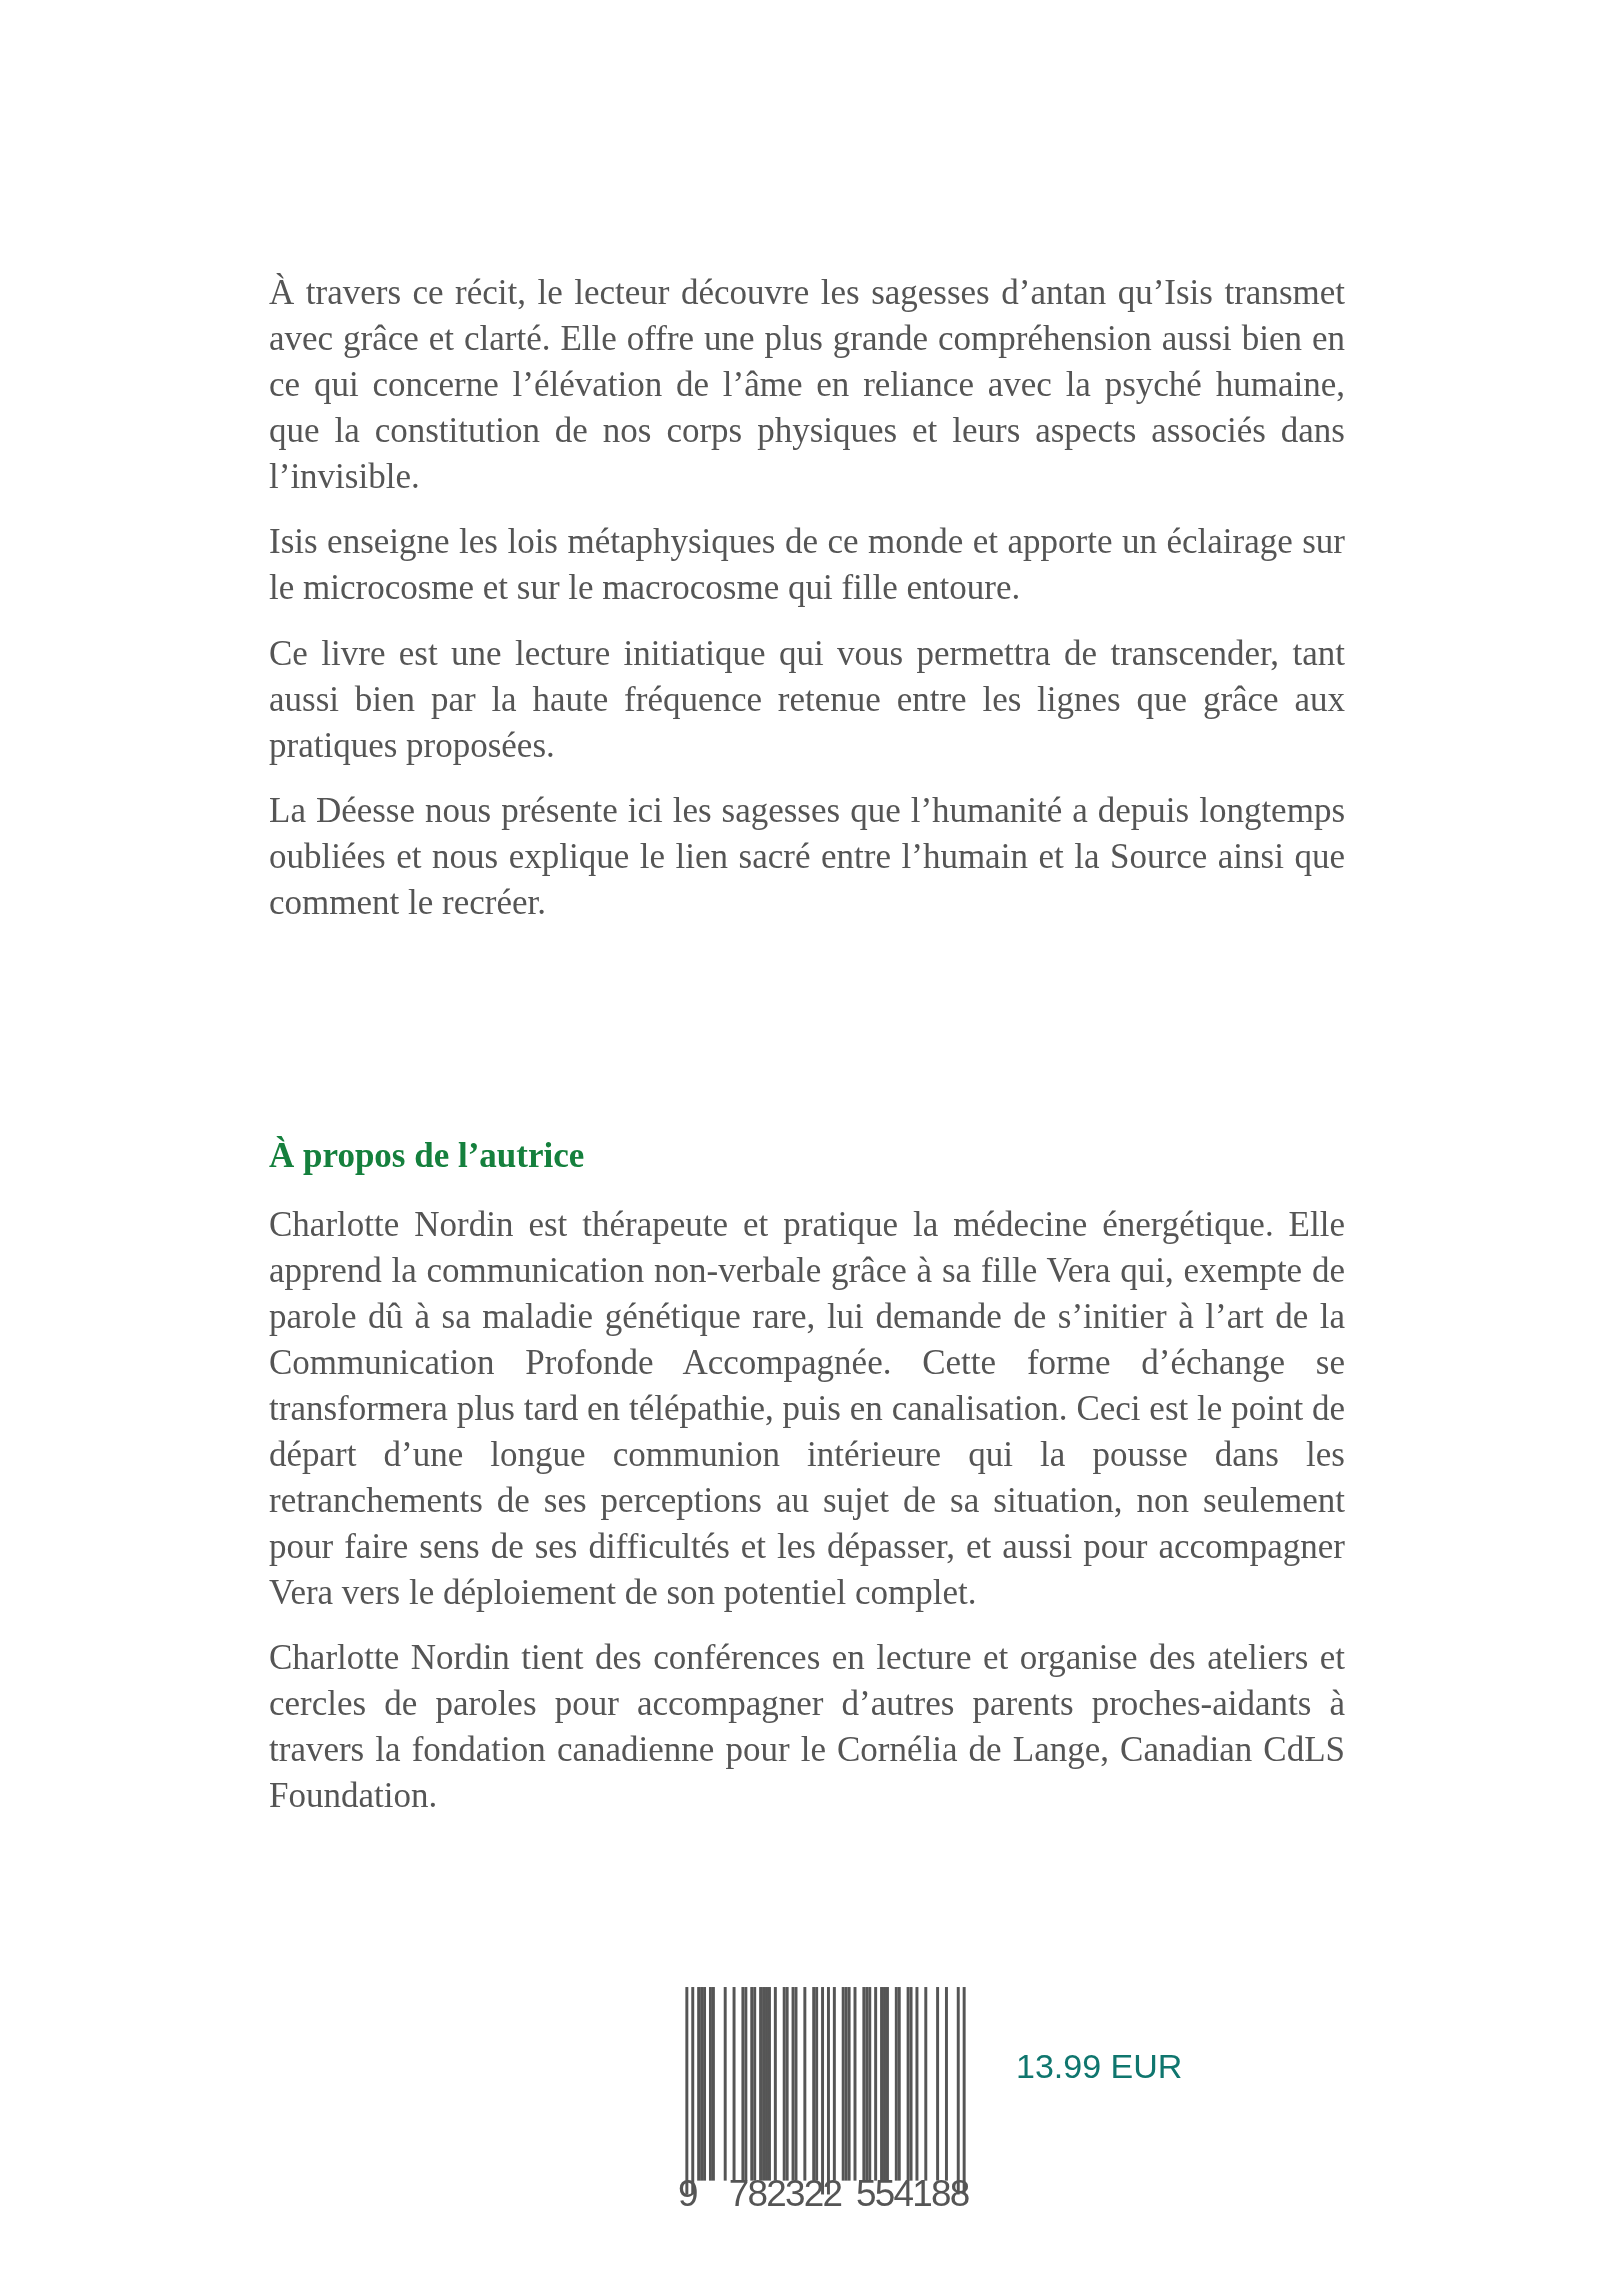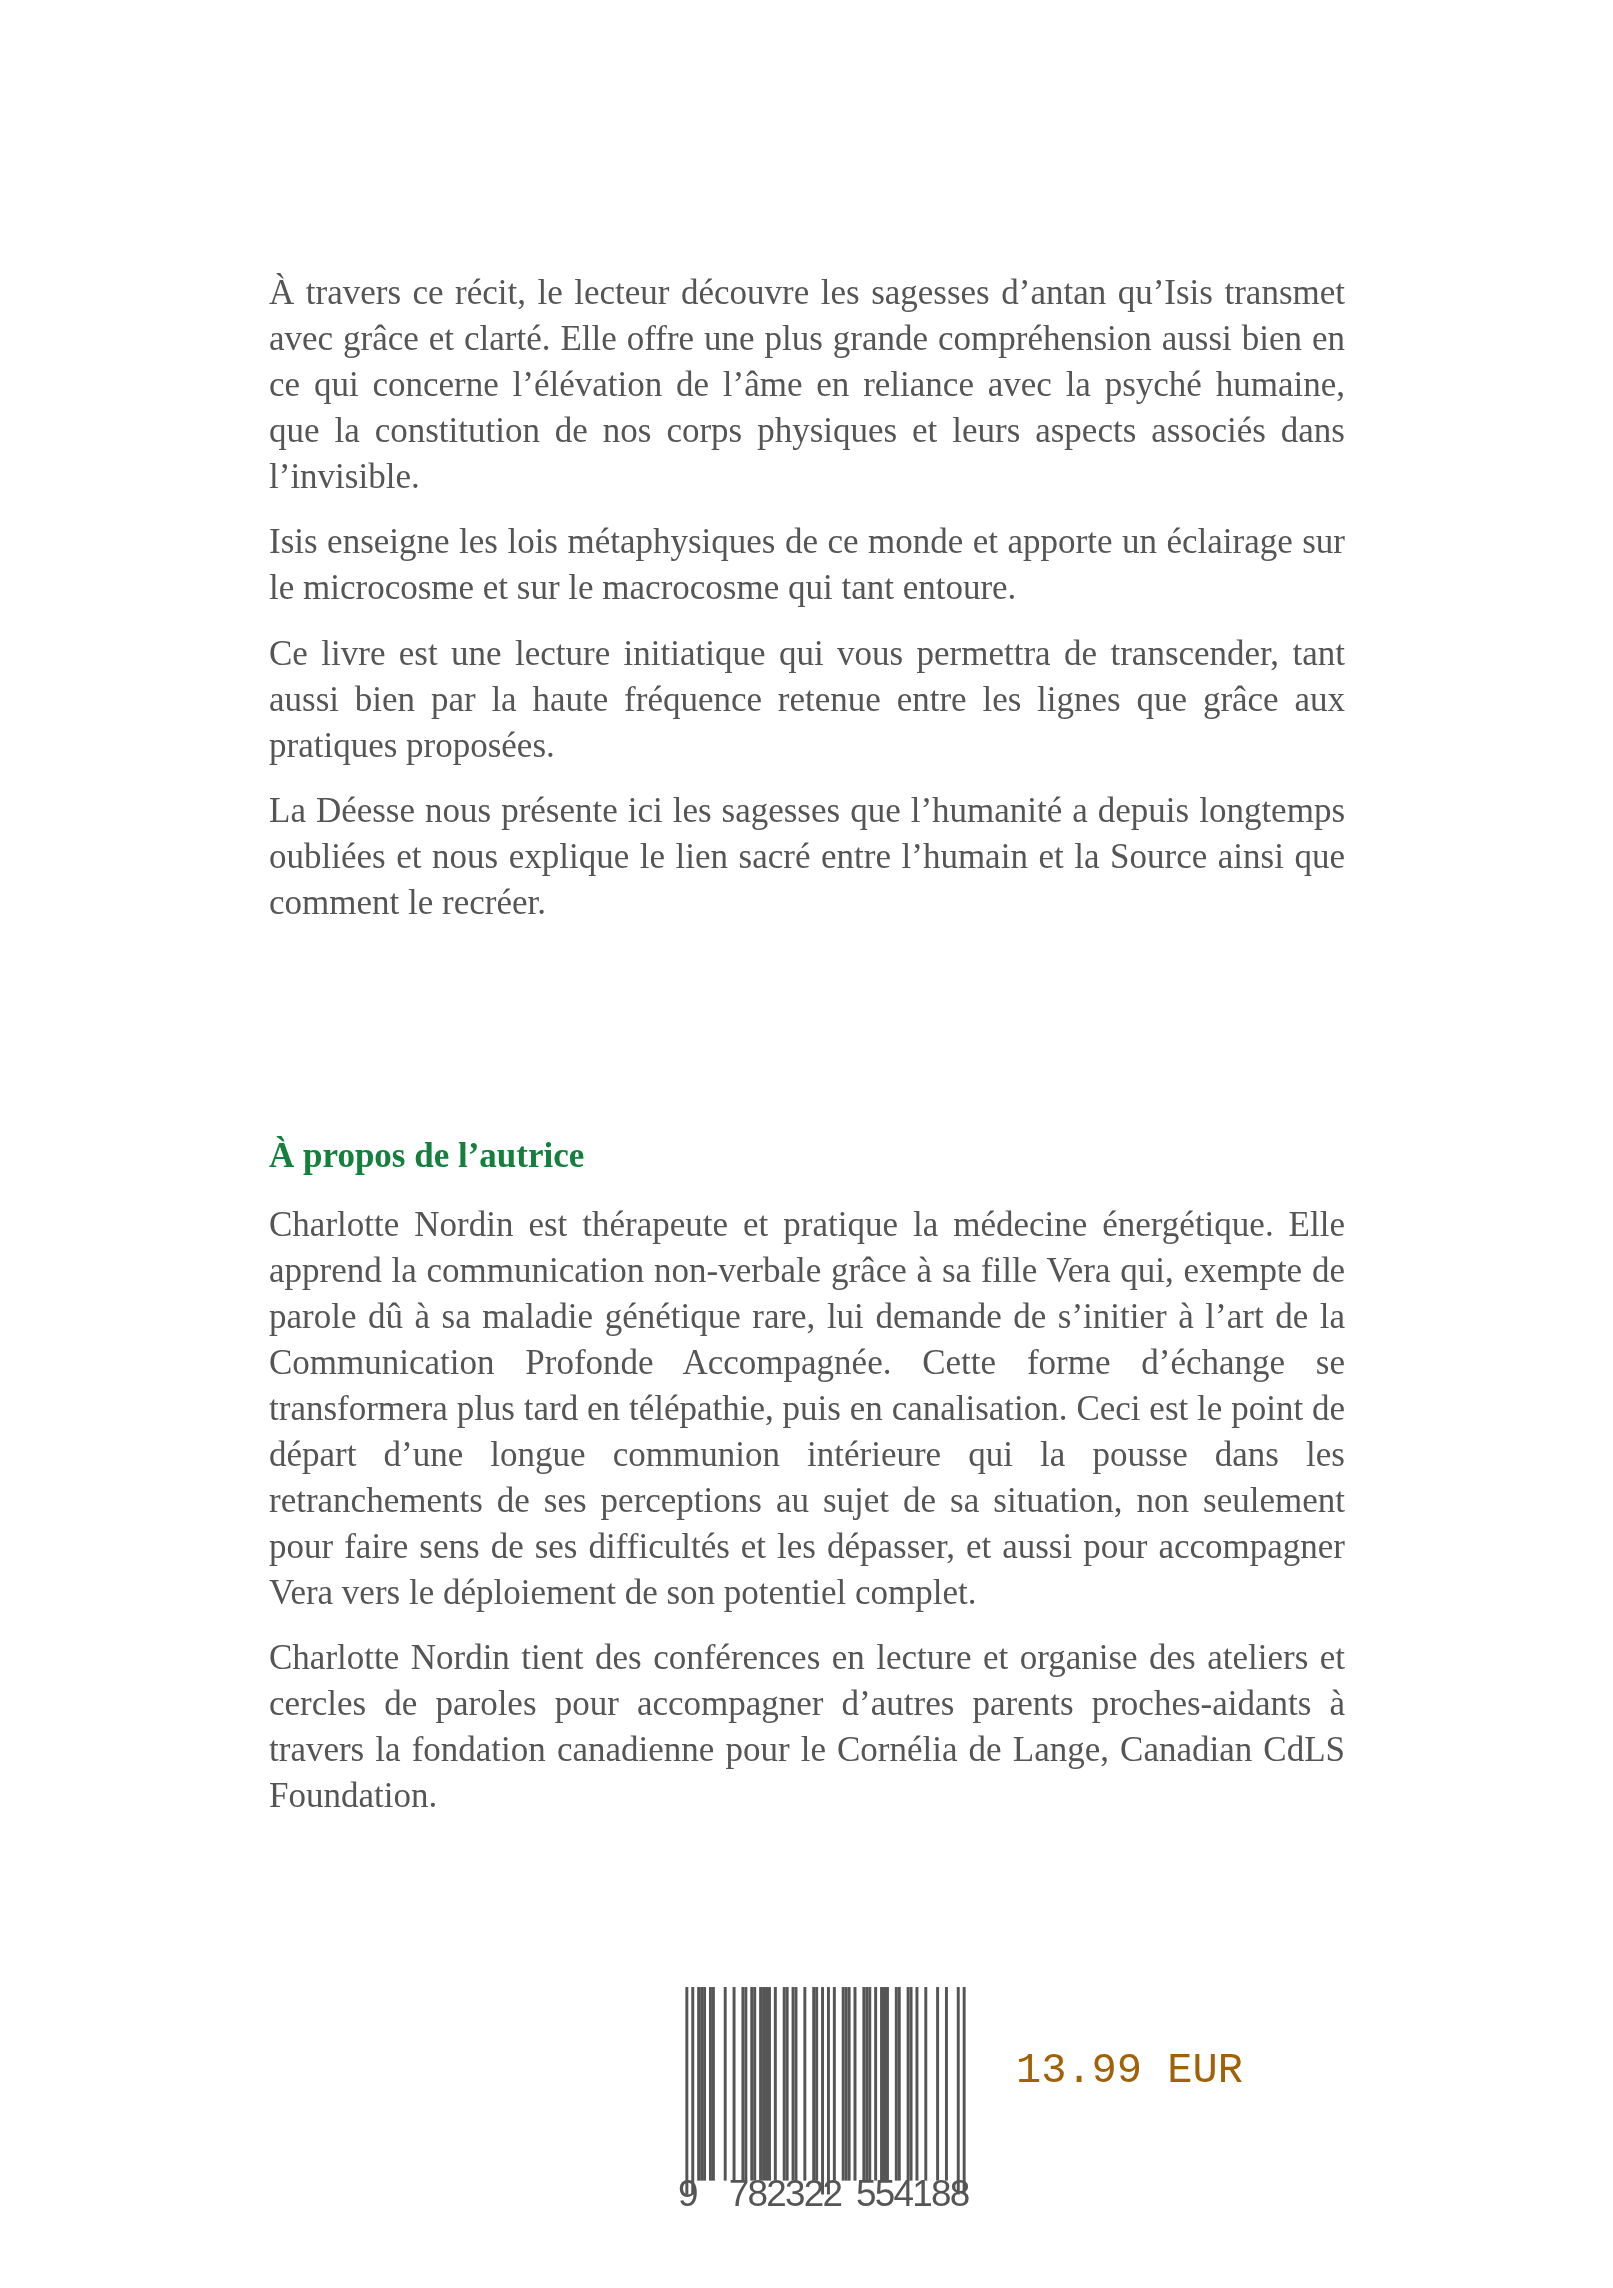--- a/index.html
+++ b/index.html
@@ -11,32 +11,32 @@
     color: #555555; font-size: 35px; line-height: 46px;
   }
   .text-col p { margin: 0 0 19.4px 0; text-align: justify; text-align-last: left; }
   #blurb { top: 270px; }
   #about { top: 1133px; }
   .heading { font-weight: bold; font-size: 35px; line-height: 46px; margin: 0 0 23px 0; color: #15803d; }
   .barcode-wrap { position: absolute; left: 677px; top: 1984px; width: 295px; height: 231px; }
   .barcode-wrap svg { display: block; }
   .price {
     position: absolute; left: 1015px; top: 2047px;
-    font-family: Liberation Mono, monospace;
-    font-size: 42px; color: #a16207; white-space: nowrap;
+    font-family: Liberation Sans, sans-serif;
+    font-size: 34px; color: #0f766e; white-space: nowrap;
   }
 </style>
 </head>
 <body>
 
 <div class="page">
 
   <div class="text-col" id="blurb">
     <p>À travers ce récit, le lecteur découvre les sagesses d’antan qu’Isis transmet avec grâce et clarté. Elle offre une plus grande compréhension aussi bien en ce qui concerne l’élévation de l’âme en reliance avec la psyché humaine, que la constitution de nos corps physiques et leurs aspects associés dans l’invisible.</p>
-    <p>Isis enseigne les lois métaphysiques de ce monde et apporte un éclairage sur le microcosme et sur le macrocosme qui tant entoure.</p>
+    <p>Isis enseigne les lois métaphysiques de ce monde et apporte un éclairage sur le microcosme et sur le macrocosme qui fille entoure.</p>
     <p>Ce livre est une lecture initiatique qui vous permettra de transcender, tant aussi bien par la haute fréquence retenue entre les lignes que grâce aux pratiques proposées.</p>
     <p>La Déesse nous présente ici les sagesses que l’humanité a depuis longtemps oubliées et nous explique le lien sacré entre l’humain et la Source ainsi que comment le recréer.</p>
   </div>
 
   <div class="text-col" id="about">
     <div class="heading">À propos de l’autrice</div>
     <p>Charlotte Nordin est thérapeute et pratique la médecine énergétique. Elle apprend la communication non-verbale grâce à sa fille Vera qui, exempte de parole dû à sa maladie génétique rare, lui demande de s’initier à l’art de la Communication Profonde Accompagnée. Cette forme d’échange se transformera plus tard en télépathie, puis en canalisation. Ceci est le point de départ d’une longue communion intérieure qui la pousse dans les retranchements de ses perceptions au sujet de sa situation, non seulement pour faire sens de ses difficultés et les dépasser, et aussi pour accompagner Vera vers le déploiement de son potentiel complet.</p>
     <p>Charlotte Nordin tient des conférences en lecture et organise des ateliers et cercles de paroles pour accompagner d’autres parents proches-aidants à travers la fondation canadienne pour le Cornélia de Lange, Canadian CdLS Foundation.</p>
   </div>
 

